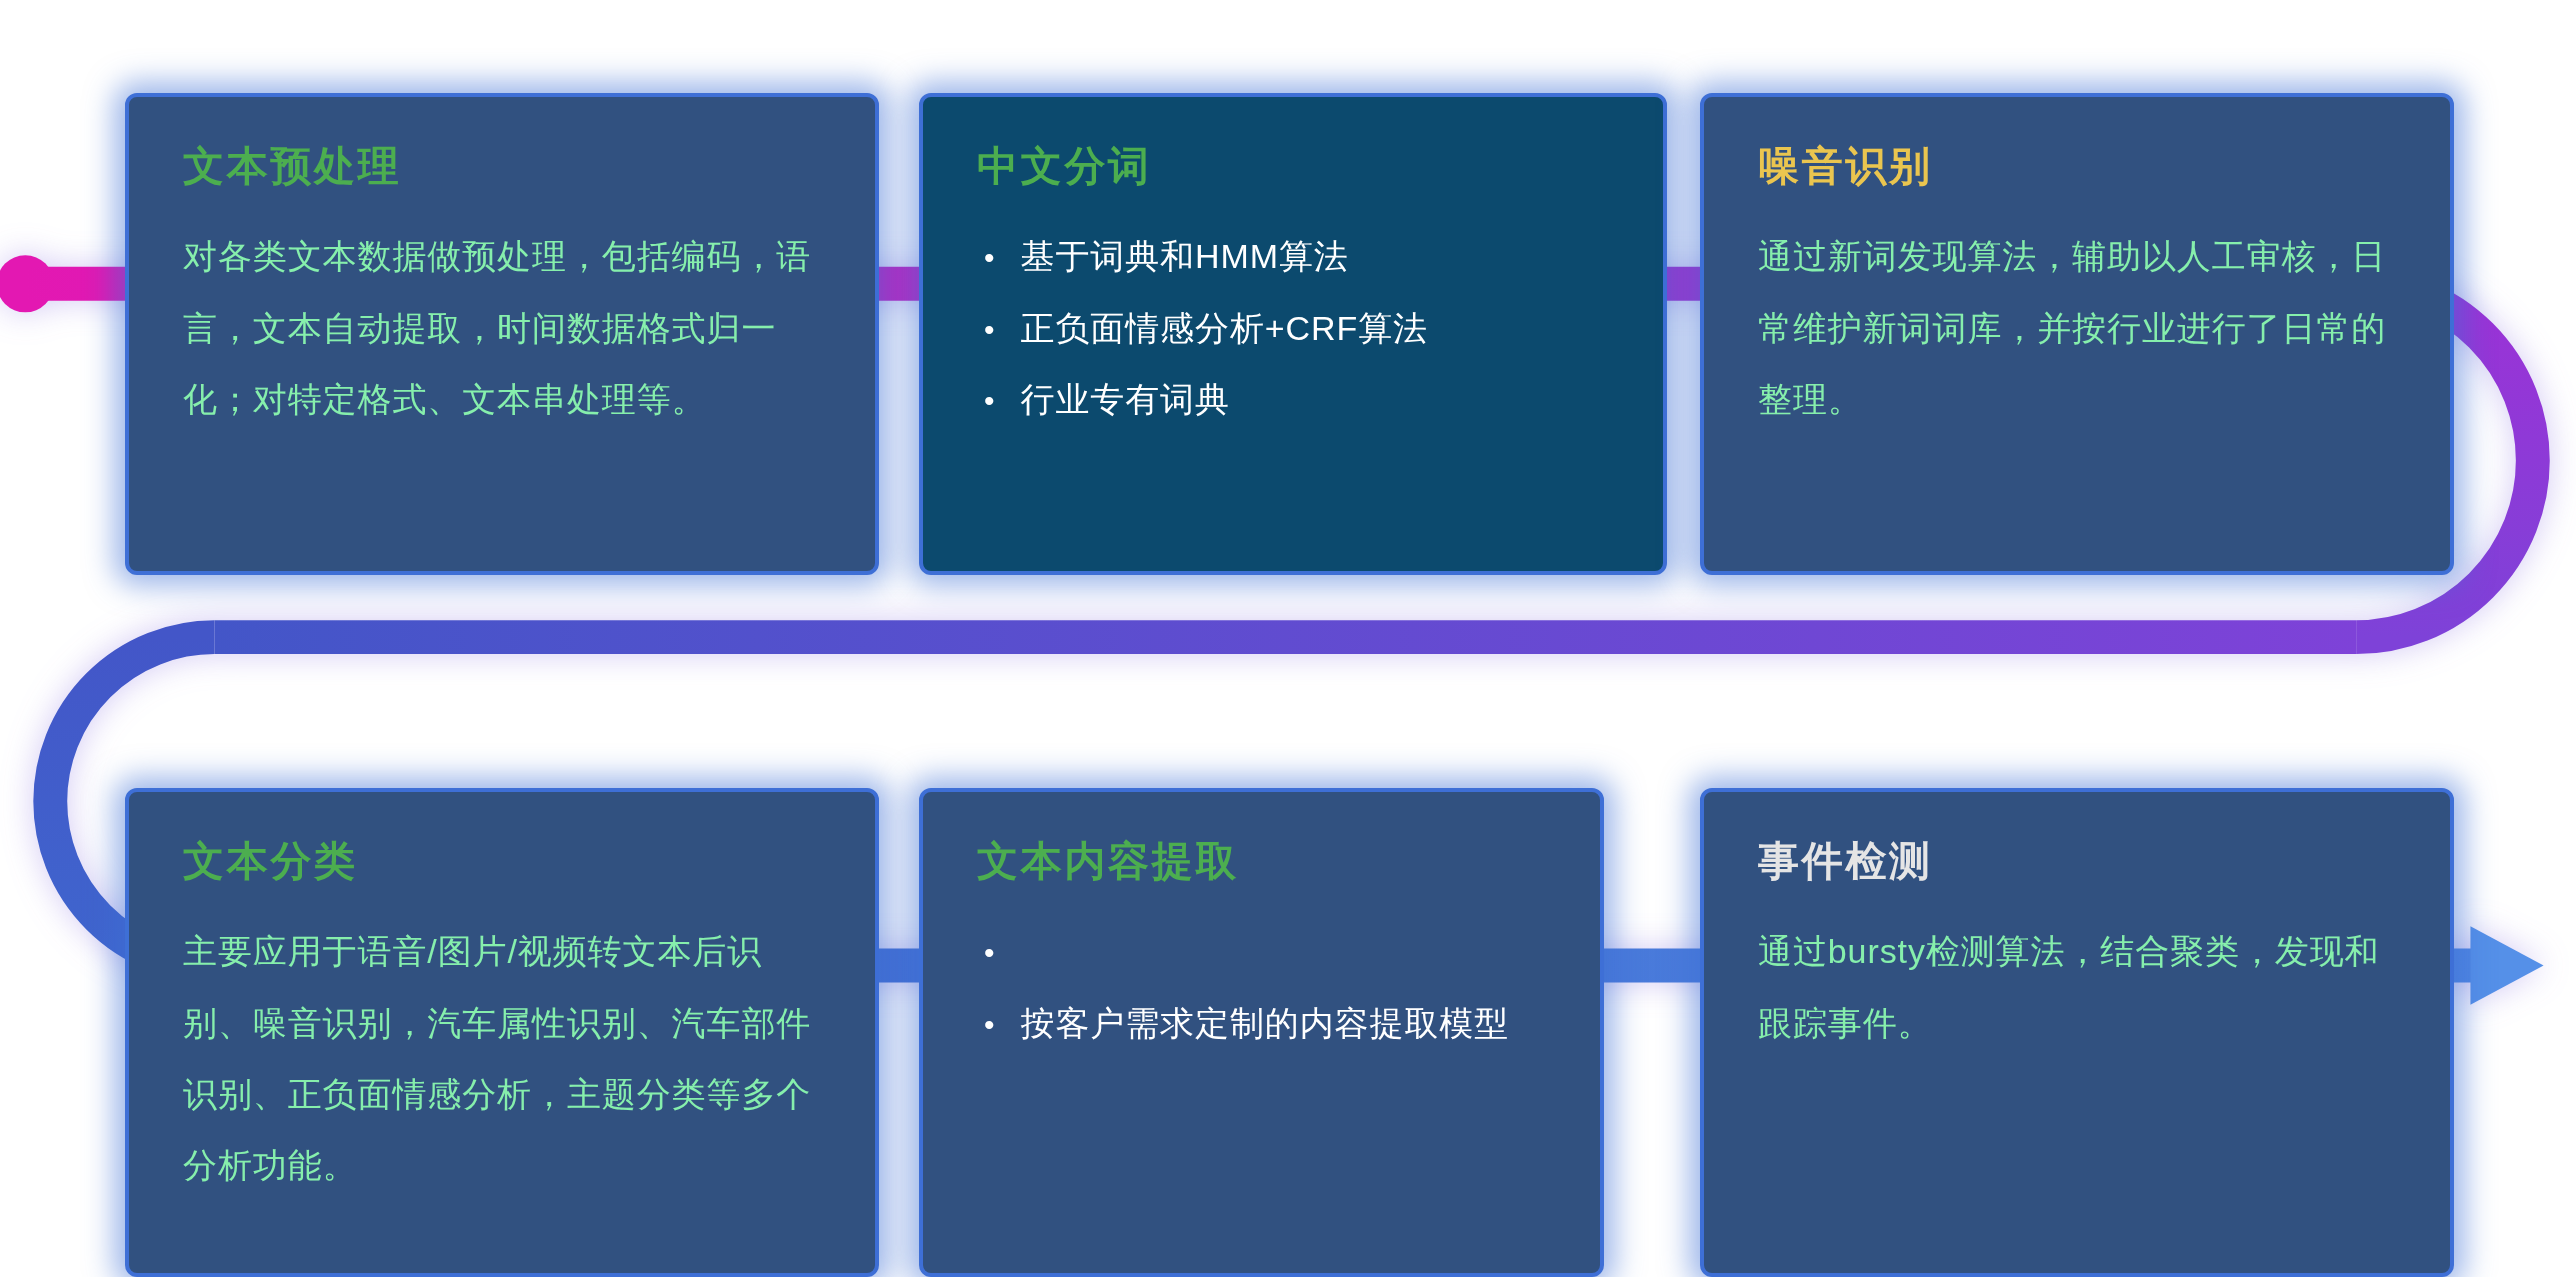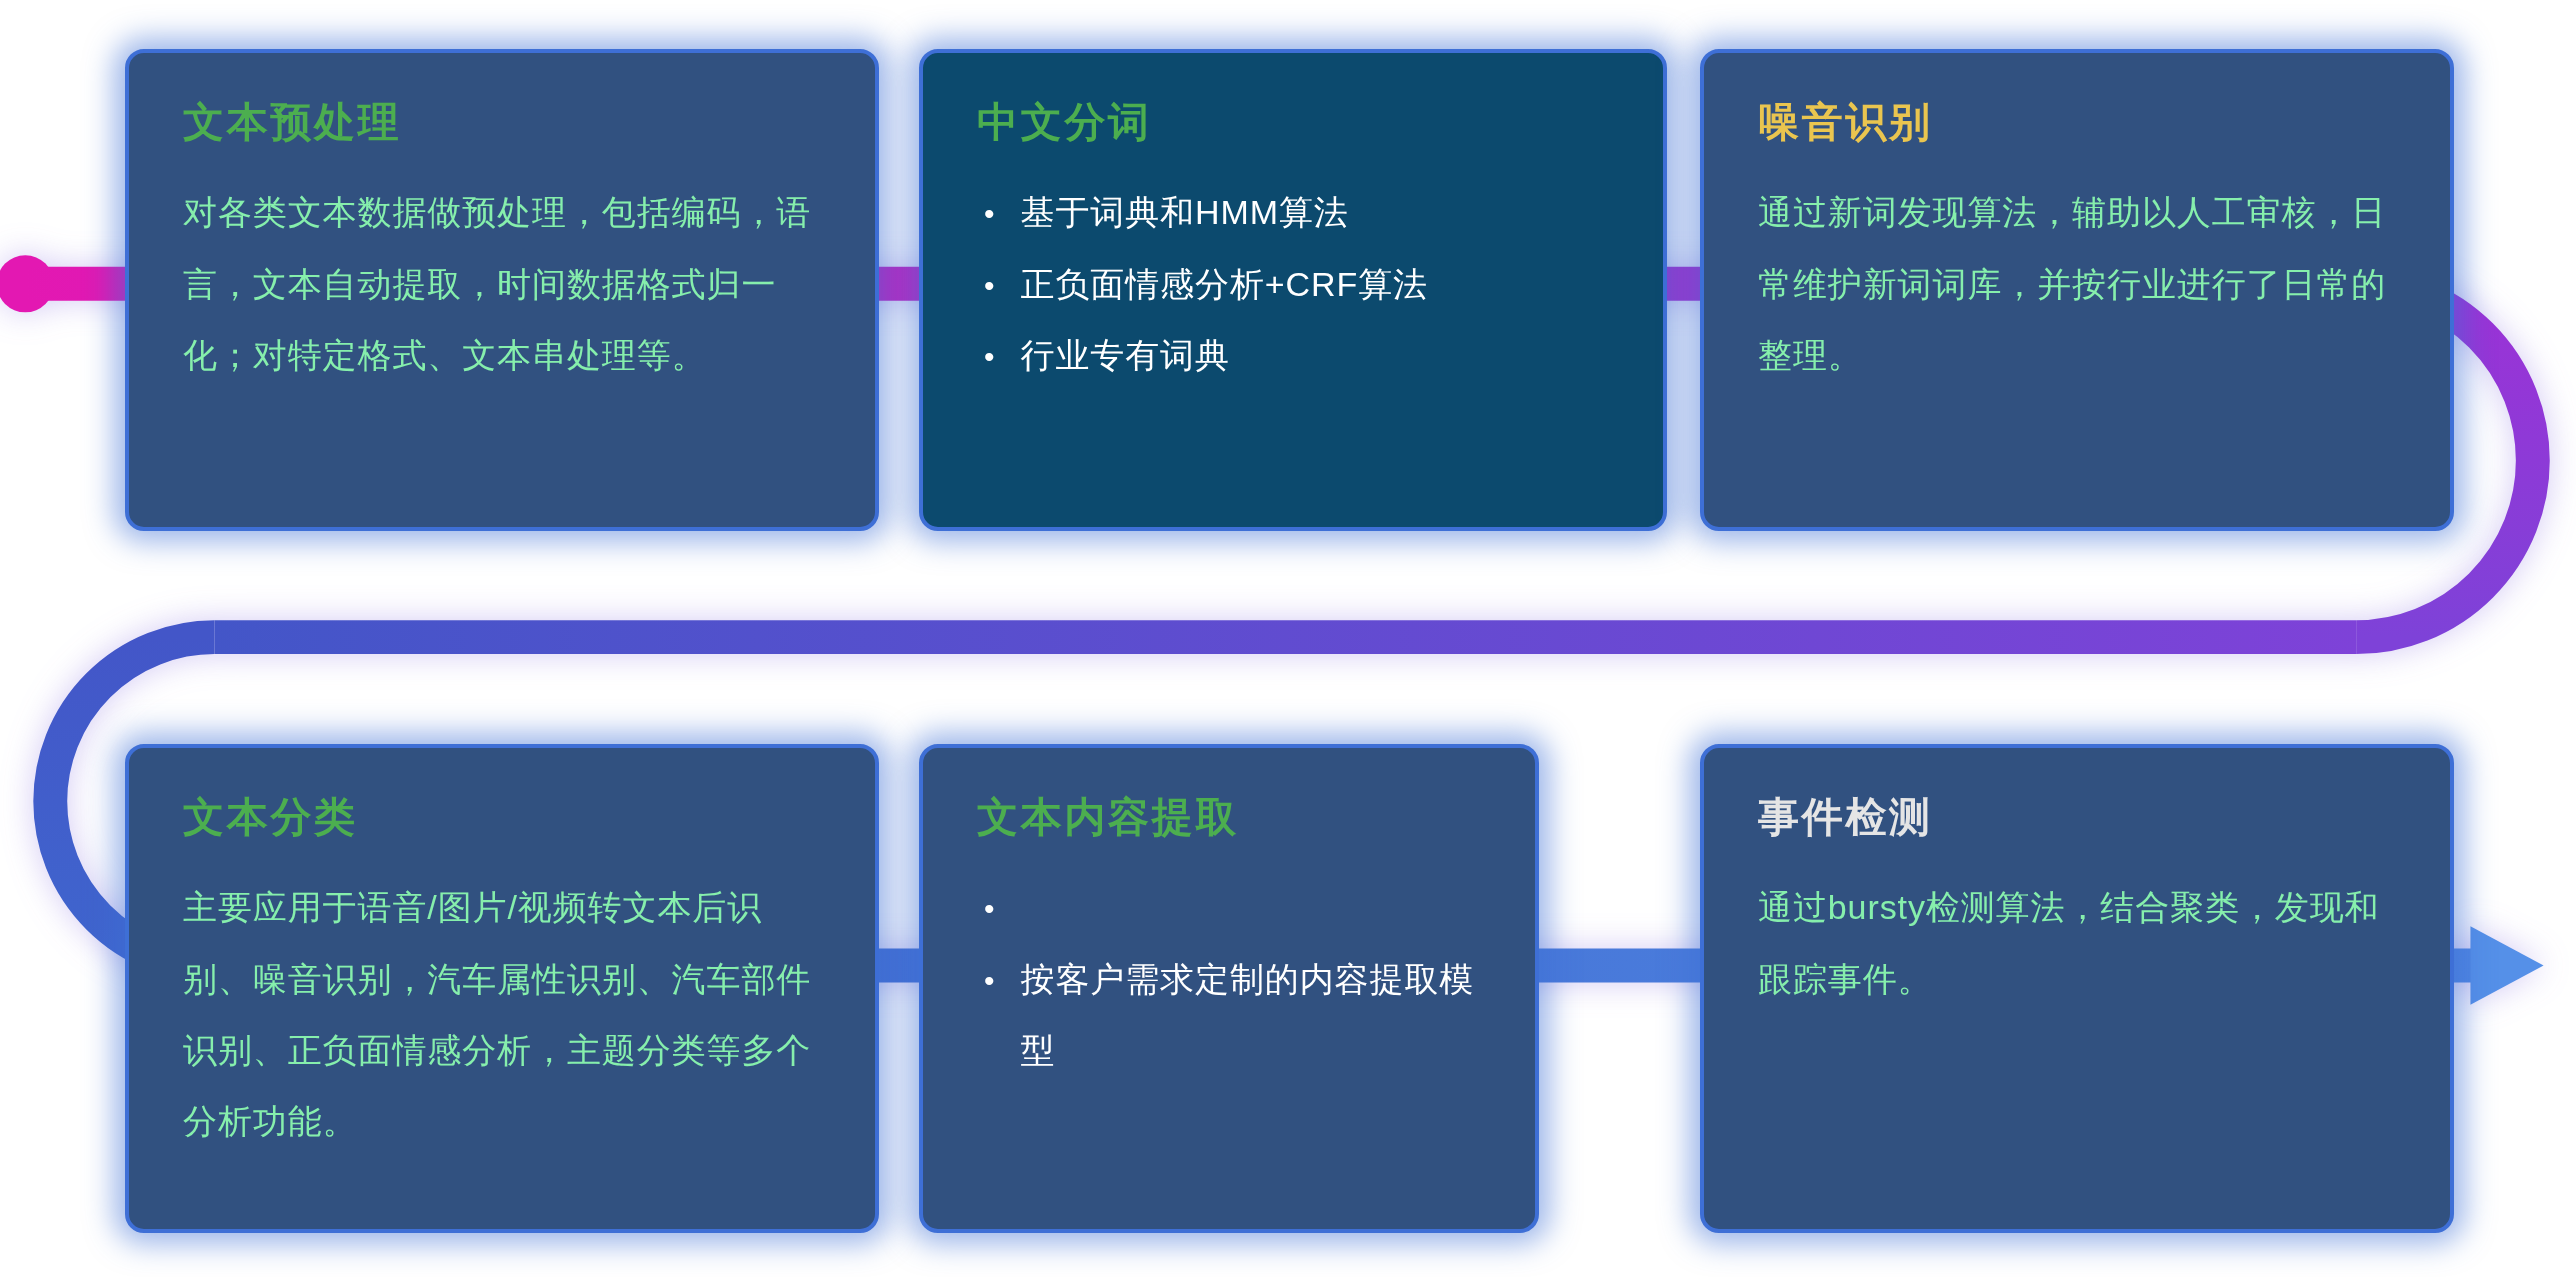--- a/index.html
+++ b/index.html
@@ -18,23 +18,24 @@
     position: absolute;
     left: 0; top: 0;
     width: 2576px; height: 1277px;
     filter: drop-shadow(0 0 16px rgba(110, 80, 220, 0.30));
   }
 
   .card {
     position: absolute;
     background: #315180;
     border: 4.5px solid #3e6fd6;
-    border-radius: 19px;
+    border-radius: 12px;
     box-shadow: 0 0 28.6px 10.7px rgba(62, 111, 214, 0.50);
     padding: 45px 54px;
+    margin-top: 44px;
   }
 
   .card-title {
     font-size: 41px;
     font-weight: bold;
     letter-spacing: 2.7px;
     line-height: 1.2;
     margin-bottom: 30px;
   }
 
@@ -122,21 +123,21 @@
   <section class="card" style="left: 1700px; top: 49px; width: 754px; height: 482px; background-color: rgb(49, 81, 128);">
     <h2 class="card-title" style="color: rgb(234, 197, 79);">噪音识别</h2>
     <p class="card-body">通过新词发现算法，辅助以人工审核，日常维护新词词库，并按行业进行了日常的整理。</p>
   </section>
 
   <section class="card" style="left: 125px; top: 744px; width: 754px; height: 489px; background-color: rgb(49, 81, 128);">
     <h2 class="card-title" style="color: rgb(76, 174, 79);">文本分类</h2>
     <p class="card-body">主要应用于语音/图片/视频转文本后识别、噪音识别，汽车属性识别、汽车部件识别、正负面情感分析，主题分类等多个分析功能。</p>
   </section>
 
-  <section class="card" style="left: 919px; top: 744px; width: 620px; height: 489px; background-color: rgb(49, 81, 128);">
+  <section class="card" style="left: 919px; top: 744px; width: 685px; height: 489px; background-color: rgb(49, 81, 128);">
     <h2 class="card-title" style="color: rgb(76, 174, 79);">文本内容提取</h2>
     <ul class="card-bullets">
       <li>
         <span class="bullet-dot"></span>
       </li>
       <li>
         <span class="bullet-dot"></span>
         <span>按客户需求定制的内容提取模型</span>
       </li>
     </ul>

